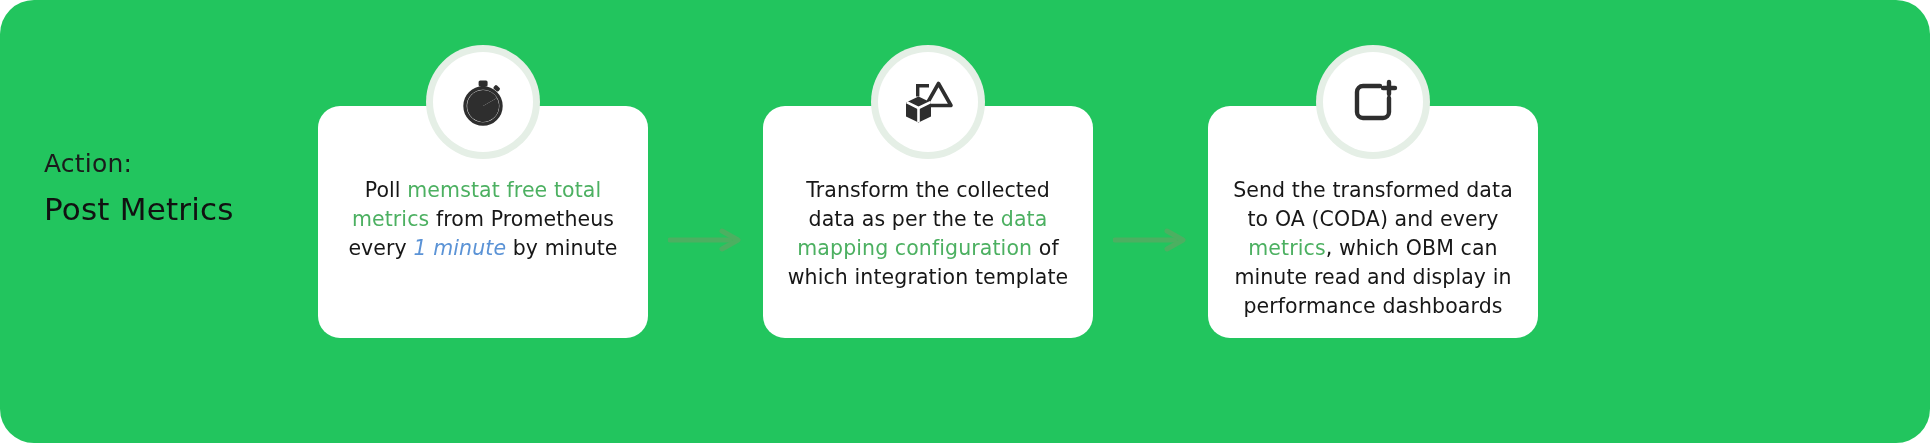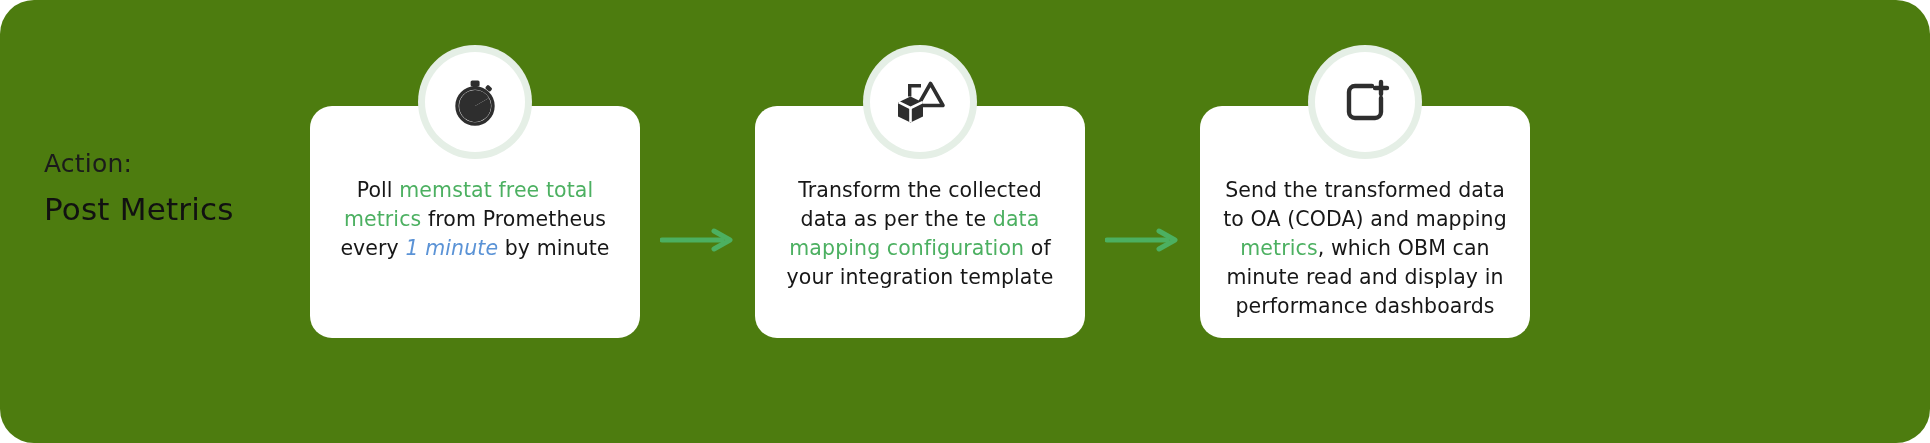--- a/index.html
+++ b/index.html
@@ -10,21 +10,21 @@
     width: 1930px;
     height: 443px;
     background: #ffffff;
     font-family: "DejaVu Sans", sans-serif;
     overflow: hidden;
   }
   .canvas {
     position: relative;
     width: 1930px;
     height: 443px;
-    background: #4d7c0f;
+    background: #22c55e;
     border-radius: 34px;
     box-sizing: border-box;
     display: flex;
     align-items: center;
   }
   
   .action-label {
     position: absolute;
     left: 44px;
     top: 148px;
@@ -39,21 +39,21 @@
   .action-title {
     font-size: 31px;
     color: #111111;
     letter-spacing: 0.2px;
     line-height: 1.3;
     margin-top: 10px;
   }
   
   .flow {
     position: absolute;
-    left: 310px;
+    left: 318px;
     top: 0;
     width: 1560px;
     height: 443px;
     display: flex;
     align-items: center;
   }
   .step {
     position: relative;
     width: 330px;
     flex: 0 0 330px;
@@ -157,21 +157,21 @@
         <polyline points="54,3 70,12 54,21" fill="none" stroke="#4cb061" stroke-width="5" stroke-linecap="round" stroke-linejoin="round"></polyline>
       </svg>
     </div>
 
     <div class="step">
       <div class="card">
         <div class="card-text">
           <span>Transform the collected</span><br>
           <span>data as per the te </span><span class="hl-green">data</span><br>
           <span class="hl-green">mapping configuration</span><span> of</span><br>
-          <span>your integration template</span>
+          <span>which integration template</span>
         </div>
       </div>
       <div class="icon-bubble">
         <svg width="56" height="56" viewBox="0 0 56 56" aria-hidden="true">
           <path d="M16 10 h13 v3.4 h-9.6 v9 H16 Z" fill="#2e2e2e"></path>
           <path d="M38.5 9.5 L51 31.5 H26 Z" fill="none" stroke="#2e2e2e" stroke-width="3.6" stroke-linejoin="round"></path>
           <path d="M18.5 22.5 L31 28.5 V42.5 L18.5 48.5 L6 42.5 V28.5 Z" fill="#2e2e2e"></path>
           <path d="M6.6 28.2 L18.5 34 L30.6 28.2" fill="none" stroke="#ffffff" stroke-width="2.6" stroke-linejoin="round"></path>
           <line x1="18.5" y1="34" x2="18.5" y2="48" stroke="#ffffff" stroke-width="2.6"></line>
         </svg>
@@ -182,21 +182,21 @@
       <svg width="76" height="24" viewBox="0 0 76 24" aria-hidden="true">
         <line x1="2" y1="12" x2="62" y2="12" stroke="#4cb061" stroke-width="5" stroke-linecap="round"></line>
         <polyline points="54,3 70,12 54,21" fill="none" stroke="#4cb061" stroke-width="5" stroke-linecap="round" stroke-linejoin="round"></polyline>
       </svg>
     </div>
 
     <div class="step">
       <div class="card">
         <div class="card-text">
           <span>Send the transformed data</span><br>
-          <span>to OA (CODA) and mapping</span><br>
+          <span>to OA (CODA) and every</span><br>
           <span class="hl-green">metrics</span><span>, which OBM can</span><br>
           <span>minute read and display in</span><br>
           <span>performance dashboards</span>
         </div>
       </div>
       <div class="icon-bubble">
         <svg width="54" height="54" viewBox="0 0 54 54" aria-hidden="true">
           <path d="M34 11 H17 A6 6 0 0 0 11 17 V37 A6 6 0 0 0 17 43 H37 A6 6 0 0 0 43 37 V23" fill="none" stroke="#2e2e2e" stroke-width="4.4" stroke-linecap="round" stroke-linejoin="round"></path>
           <line x1="43" y1="7" x2="43" y2="19" stroke="#2e2e2e" stroke-width="4.4" stroke-linecap="round"></line>
           <line x1="37" y1="13" x2="49" y2="13" stroke="#2e2e2e" stroke-width="4.4" stroke-linecap="round"></line>

